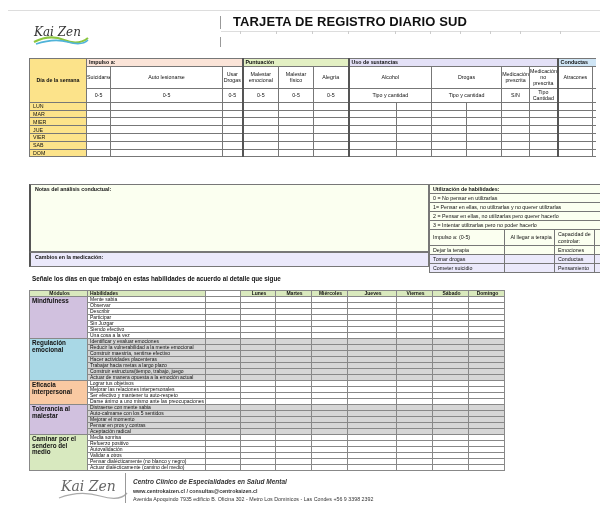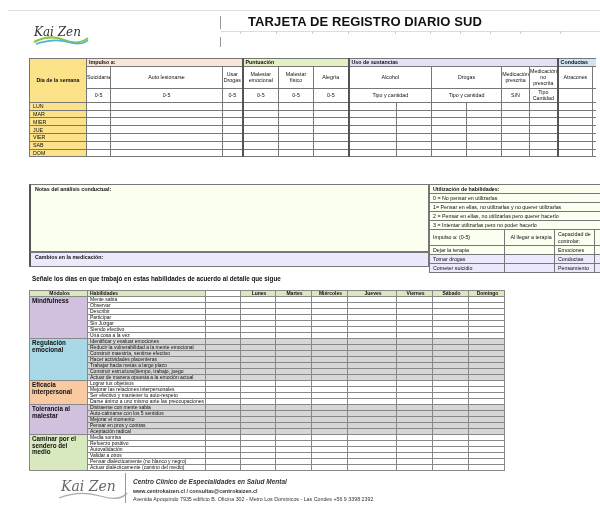--- a/index.html
+++ b/index.html
@@ -1,21 +1,21 @@
 <!DOCTYPE html>
 <html><head>
 <meta charset="utf-8">
 <style>
 *{box-sizing:border-box;margin:0;padding:0}
 body{width:600px;height:520px;background:#fff;font-family:"Liberation Sans",sans-serif;position:relative;overflow:hidden;color:#111}
 .abs{position:absolute}
 .topline{left:8px;top:10px;width:592px;height:1px;background:#ddd}
 .logo{left:30px;top:20px;width:60px;height:28px}
 .vbar{left:220px;width:1px;background:#999}
-.title{left:248px;top:14px;font-size:13px;font-weight:bold;letter-spacing:0.1px}
+.title{left:233px;top:14px;font-size:13px;font-weight:bold;letter-spacing:0.1px}
 .titleline{left:221px;top:31px;width:379px;height:1px;background:#ddd}
 .tick{top:31px;width:1px;height:3px;background:#ccc}
 
 table{border-collapse:collapse;table-layout:fixed}
 td{border:1px solid #777;font-size:5.3px;text-align:center;vertical-align:middle;overflow:hidden;white-space:nowrap;line-height:1.15}
 .t1{left:29px;top:58px;width:571px}
 .t1 td{height:7.8px}
 .day{background:#fce38a;text-align:left;padding-left:3px}
 .dayhead{background:#fce38a;font-weight:bold;text-align:center}
 .grp-imp{background:#fbe4d8;text-align:left;font-weight:bold;padding-left:2px}

